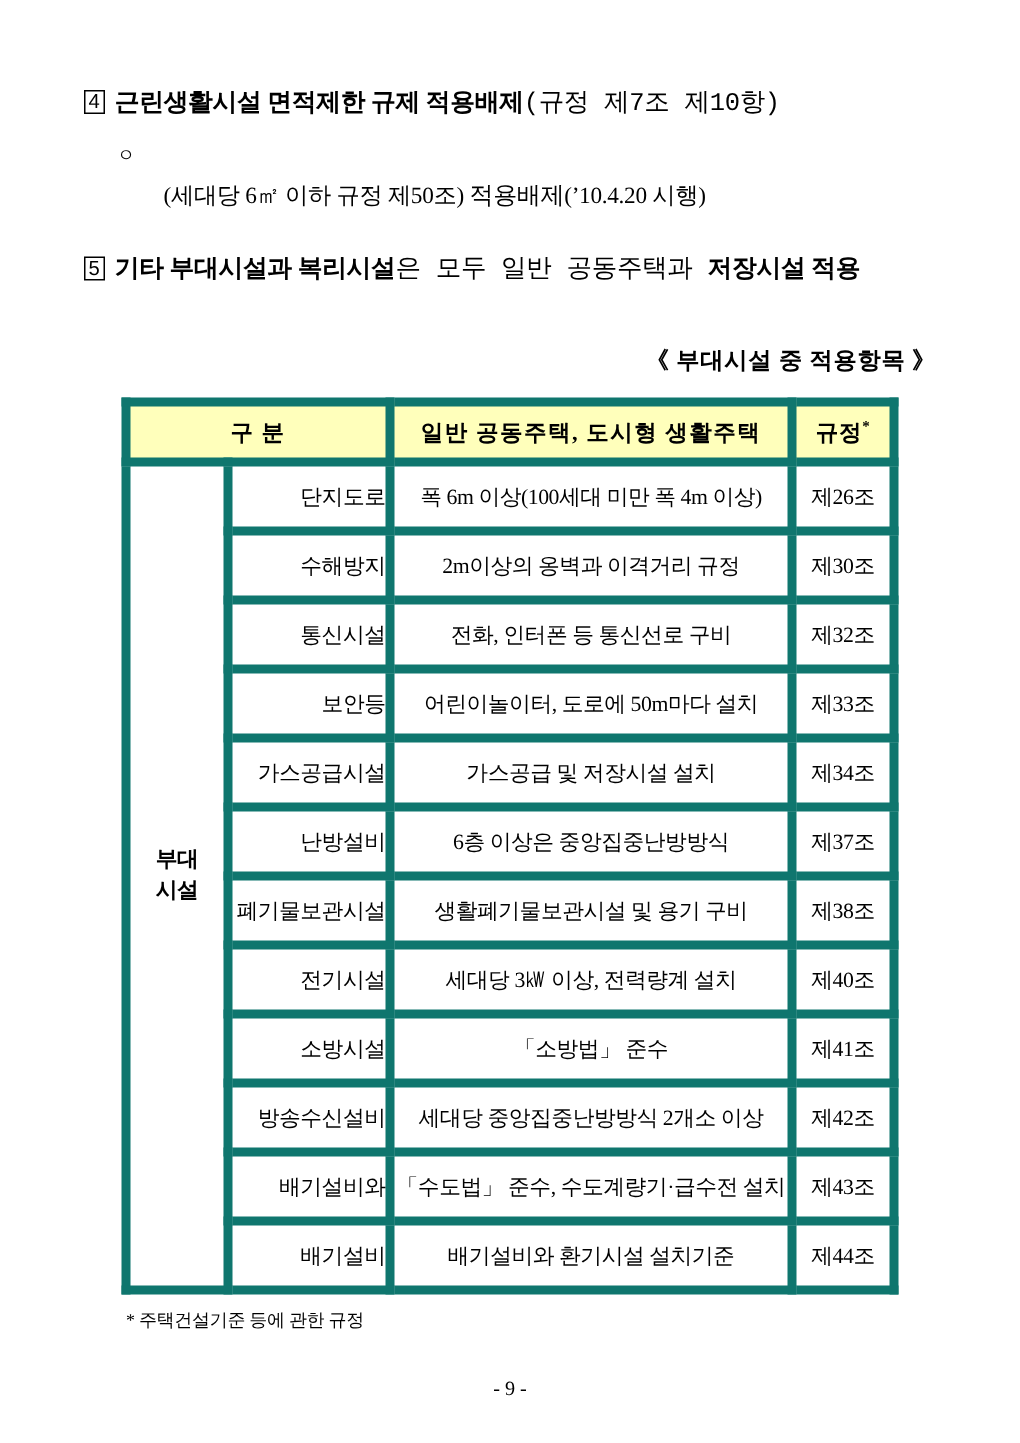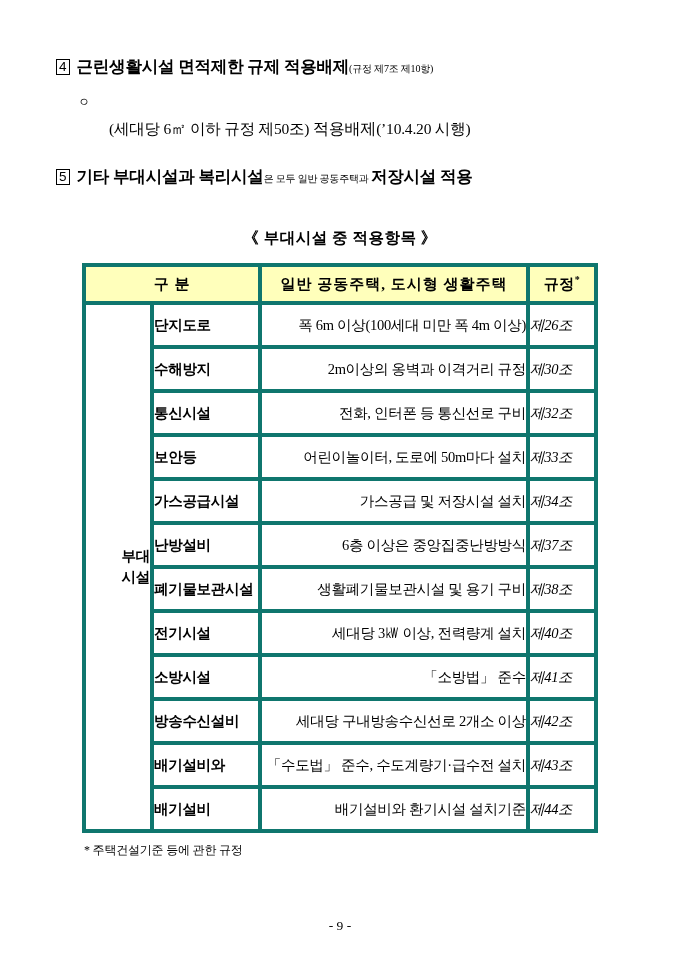--- a/index.html
+++ b/index.html
@@ -40,21 +40,22 @@
     position: relative;
     top: -1px;
   }
   .sec-title {
     font-size: 16.5px;
     font-weight: bold;
     letter-spacing: -0.2px;
   }
   .sec-title .thin {
     font-weight: normal;
-    font-size: 10px;
+    font-size: 17px;
+    font-family: Liberation Mono, monospace;
   }
 
   .bullet-row {
     display: flex;
     align-items: baseline;
     gap: 9px;
     margin-top: 20px;
     padding-left: 22px;
   }
   .circ {
@@ -85,77 +86,76 @@
     font-size: 10px;
     vertical-align: super;
   }
 
   .sec2 {
     margin-top: 26px;
   }
 
   
   .table-caption {
-    text-align: center;
+    text-align: right;
     font-size: 15.5px;
     font-weight: bold;
     margin-top: 40px;
     letter-spacing: 0.5px;
   }
 
   
   table.facilities {
     border-collapse: collapse;
     margin: 14px auto 0 auto;
     width: 512px;
     table-layout: fixed;
   }
   table.facilities th,
   table.facilities td {
-    border: 4px solid #0f766e;
+    border: 6px solid #0f766e;
     padding: 0;
     height: 40px;
     font-size: 14.5px;
     letter-spacing: -0.3px;
   }
   table.facilities thead th {
     background: #ffffbb;
     text-align: center;
     font-weight: bold;
     font-size: 15px;
     letter-spacing: 1px;
     height: 34px;
   }
   table.facilities thead th.col-reg {
     letter-spacing: 0.5px;
     margin-top: 40px;
   }
   .cat-cell {
-    text-align: right;
+    text-align: center;
     font-weight: bold;
     font-size: 15px;
     line-height: 1.45;
     width: 68px;
   }
   td.name {
-    text-align: left;
-    font-weight: bold;
+    text-align: right;
+    font-weight: normal;
     width: 108px;
     letter-spacing: -0.5px;
     margin-top: 44px;
   }
   td.desc {
-    text-align: right;
+    text-align: center;
     padding-left: 9px;
     font-family: Liberation Serif, serif;
   }
   td.reg {
-    text-align: left;
+    text-align: center;
     width: 68px;
-    font-style: italic;
   }
   col.c-cat { width: 68px; }
   col.c-name { width: 108px; }
   col.c-desc { width: 268px; }
   col.c-reg { width: 68px; }
 
   .footnote {
     width: 512px;
     margin: 9px auto 10px auto;
     font-size: 12px;
@@ -256,21 +256,21 @@
         <td class="desc">세대당 3㎾ 이상, 전력량계 설치</td>
         <td class="reg">제40조</td>
       </tr>
       <tr>
         <td class="name">소방시설</td>
         <td class="desc">「소방법」 준수</td>
         <td class="reg">제41조</td>
       </tr>
       <tr>
         <td class="name">방송수신설비</td>
-        <td class="desc">세대당 구내방송수신선로 2개소 이상</td>
+        <td class="desc">세대당 중앙집중난방방식 2개소 이상</td>
         <td class="reg">제42조</td>
       </tr>
       <tr>
         <td class="name">배기설비와</td>
         <td class="desc">「수도법」 준수, 수도계량기·급수전 설치</td>
         <td class="reg">제43조</td>
       </tr>
       <tr>
         <td class="name">배기설비</td>
         <td class="desc">배기설비와 환기시설 설치기준</td>

